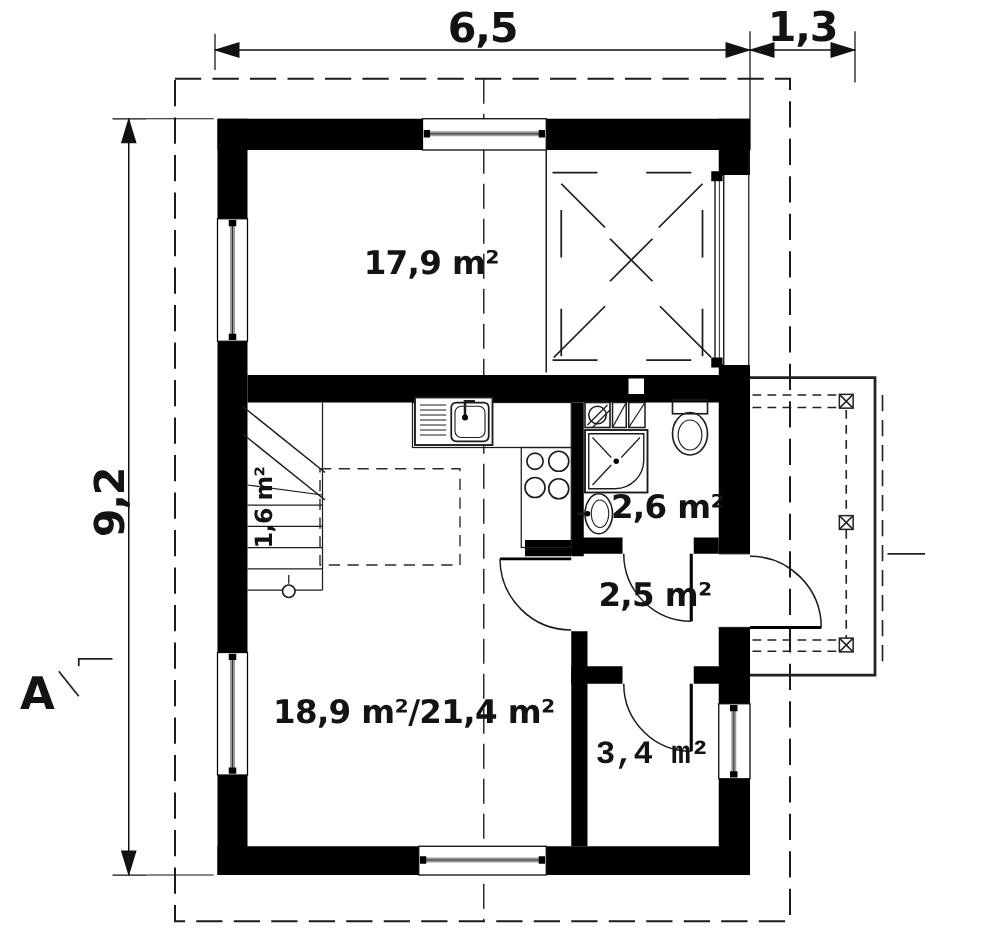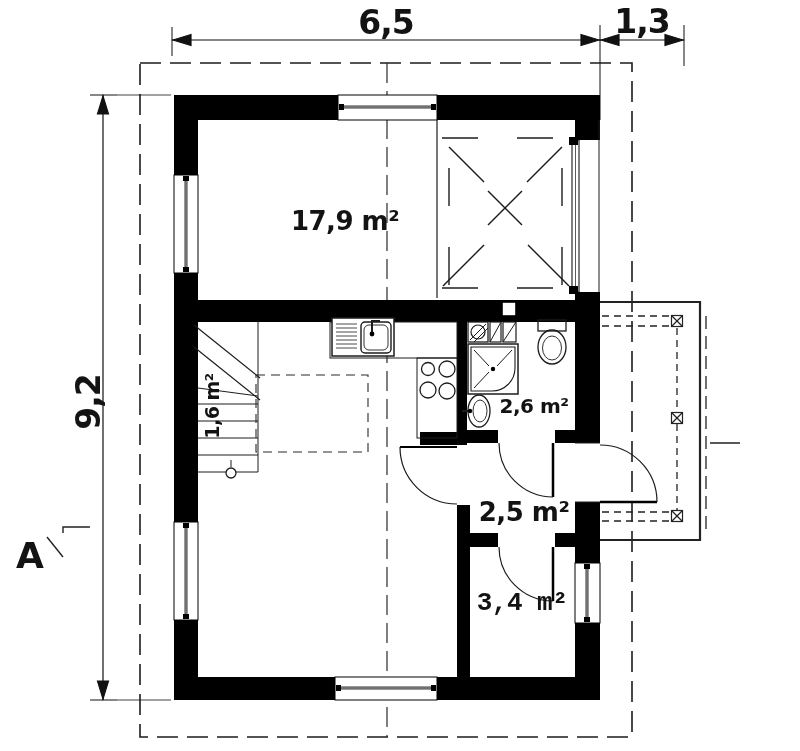--- a/index.html
+++ b/index.html
@@ -8,21 +8,21 @@
     font-family:"DejaVu Sans","Liberation Sans",sans-serif;overflow:hidden;
   }
   #plan-svg{position:absolute;left:0;top:0;}
   .lbl{
     position:absolute;transform:translate(-50%,-50%);
     color:#131313;font-weight:bold;white-space:nowrap;
     letter-spacing:-0.5px;line-height:1;user-select:none;
   }
   .lbl.rot{transform:translate(-50%,-50%) rotate(-90deg);}
   .room-lbl{font-size:26px;}
-  .bath-lbl{font-size:20px;}
+  .bath-lbl{font-size:26px;}
   .stairs-lbl{font-size:19px;letter-spacing:-0.5px;}
   .dim-lbl{font-size:33px;letter-spacing:-1px;}
   .a-lbl{font-size:36px;letter-spacing:0;}
 </style>
 </head>
 <body>
 
 <div id="plan-root">
 
 <svg id="plan-svg" width="800" height="751" viewBox="0 0 800 751">
@@ -298,19 +298,20 @@
 
 </svg>
 
   <div class="lbl dim-lbl" style="left:386px;top:22px;">6,5</div>
   <div class="lbl dim-lbl" style="left:642px;top:21px;text-align:center;">1,3</div>
   <div class="lbl dim-lbl rot" style="left:88px;top:402px;">9,2</div>
 
   <div class="lbl a-lbl" style="left:30px;top:556px;">A</div>
   <div class="lbl a-lbl" style="left:776px;top:472px;">A</div>
 
-  <div class="lbl room-lbl" style="left:345px;top:221px;">17,9 m²</div>
+  <div class="lbl room-lbl" style="left:345px;top:211px;">17,9 m²</div>
   <div class="lbl stairs-lbl rot" style="left:212px;top:406px;">1,6 m²</div>
   <div class="lbl bath-lbl" style="left:534px;top:406px;">2,6 m²</div>
-  <div class="lbl room-lbl" style="left:524px;top:512px;">2,5 m²</div>
+  <div class="lbl room-lbl" style="left:524px;top:477px;">2,5 m²</div>
   <div class="lbl room-lbl" style="left:522px;top:603px;font-family:Liberation Mono, monospace;">3,4 m²</div>
+  <div class="lbl room-lbl" style="left:331px;top:570px;">18,9 m²/21,4 m²</div>
 
 </div>
 
 </body></html>

